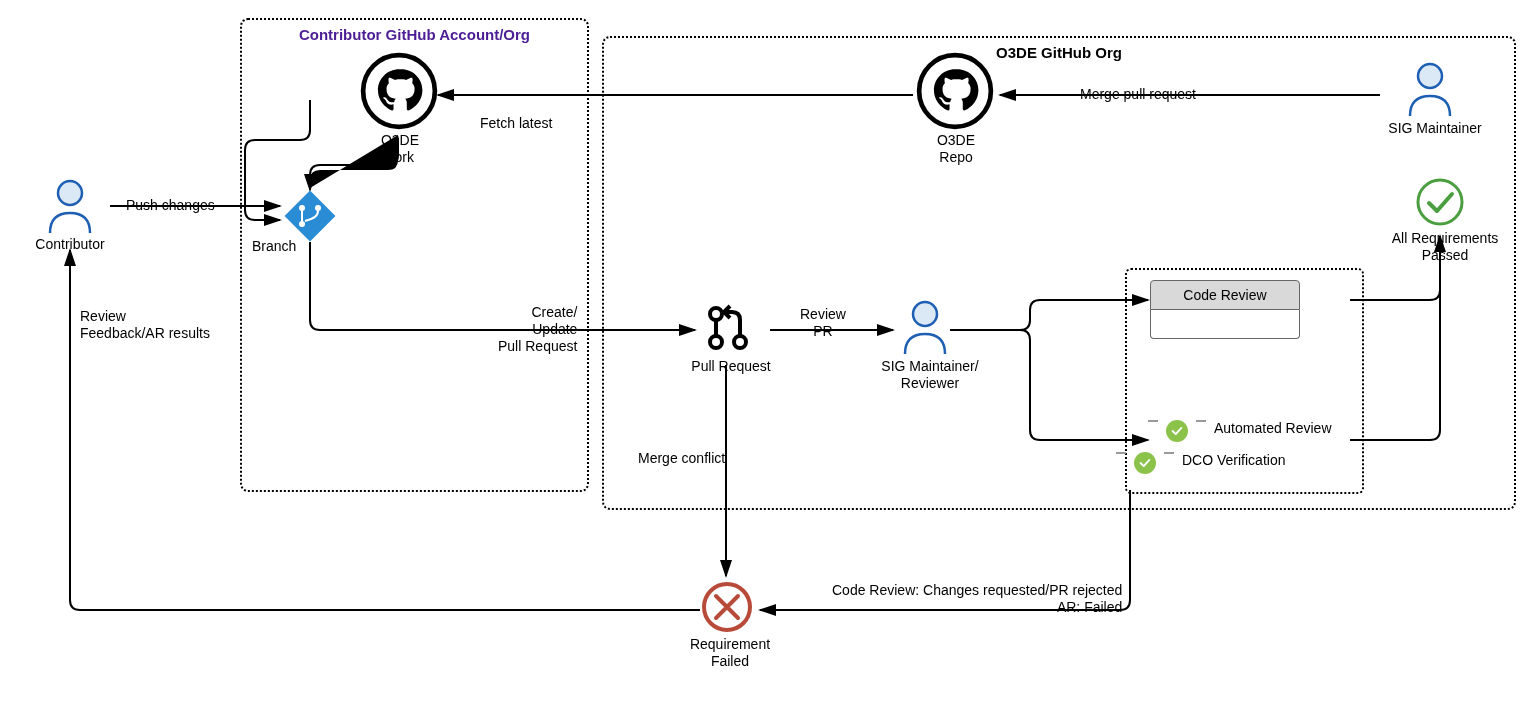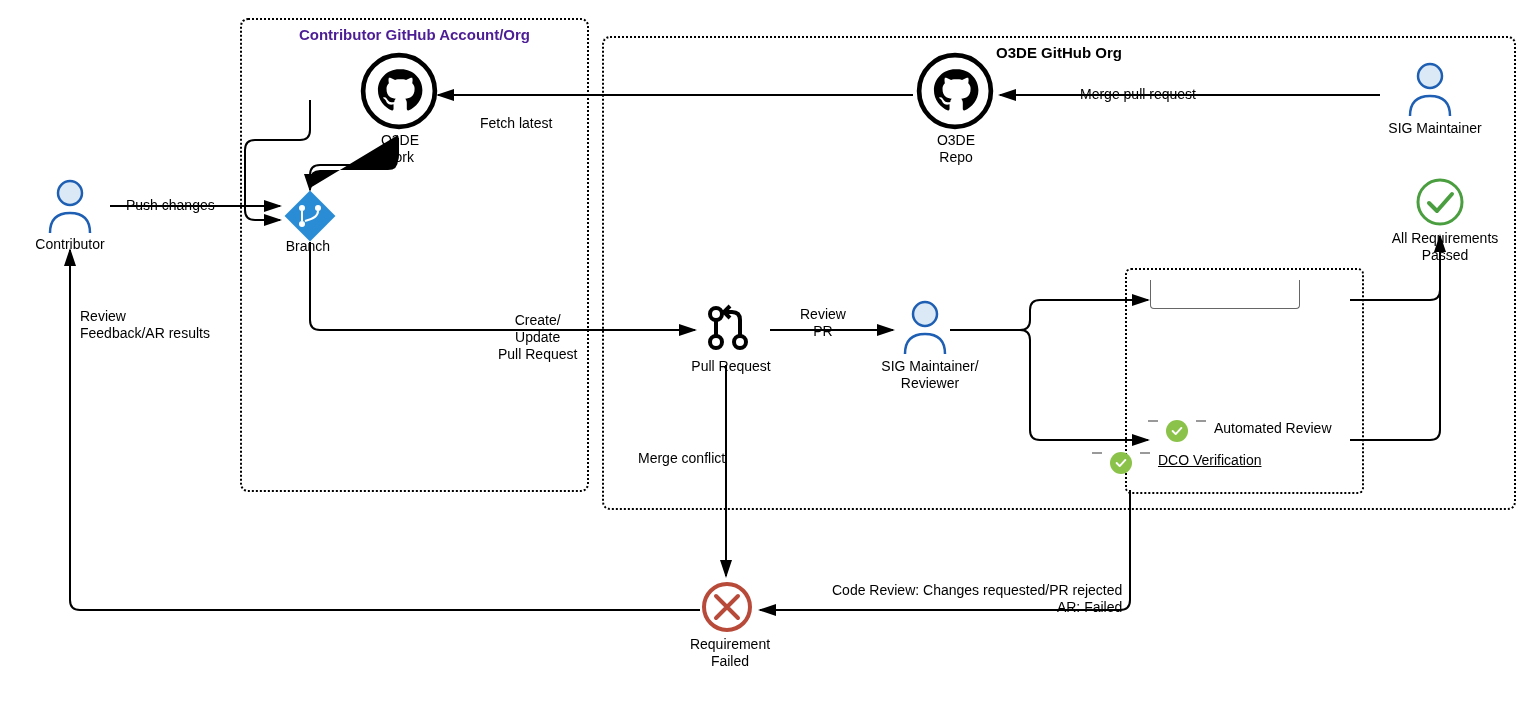--- a/index.html
+++ b/index.html
@@ -149,21 +149,21 @@
 
 <div class="node" style="left:284px; top:190px;">
   <svg width="52" height="52" viewBox="0 0 52 52">
     <rect x="8" y="8" width="36" height="36" fill="#2b8cd6" transform="rotate(45 26 26)"></rect>
     <circle cx="18" cy="18" r="3" fill="#fff"></circle>
     <circle cx="18" cy="34" r="3" fill="#fff"></circle>
     <circle cx="34" cy="18" r="3" fill="#fff"></circle>
     <path d="M18 21 L18 31 M34 21 Q34 28 21 31" stroke="#fff" stroke-width="2" fill="none"></path>
   </svg>
 </div>
-<div class="label" style="left:280px; top:238px; width:50px; text-align:right;">Branch</div>
+<div class="label" style="left:252px; top:238px; width:50px; text-align:left;">Branch</div>
 
 <div class="node" style="left:916px; top:52px;">
   <svg width="78" height="78" viewBox="0 0 100 100">
     <circle cx="50" cy="50" r="46" fill="none" stroke="#000" stroke-width="6"></circle>
     <path d="M50 22c-15 0-27 12-27 27 0 12 8 22 18 26 1 0 2-1 2-2v-6c-7 2-9-3-9-3-1-3-3-4-3-4-3-2 0-2 0-2 3 0 4 3 4 3 3 5 7 3 9 3 0-2 1-3 2-4-6-1-12-3-12-13 0-3 1-5 3-7 0-1-1-4 0-7 0 0 2-1 8 3 2-1 5-1 7-1s5 0 7 1c6-4 8-3 8-3 1 3 0 6 0 7 2 2 3 4 3 7 0 10-6 12-12 13 1 1 2 3 2 5v8c0 1 1 2 2 2 10-4 18-14 18-26 0-15-12-27-27-27z" fill="#000"></path>
   </svg>
 </div>
 <div class="label" style="left:926px; top:132px; width:60px;">O3DE
 Repo</div>
 
@@ -190,20 +190,21 @@
 <div class="node" style="left:895px; top:296px;">
   <svg width="60" height="60" viewBox="0 0 60 60">
     <circle cx="30" cy="18" r="12" fill="#dbe8f5" stroke="#1e5fb3" stroke-width="2.5"></circle>
     <path d="M 10 58 Q 10 38 30 38 Q 50 38 50 58" fill="none" stroke="#1e5fb3" stroke-width="2.5"></path>
   </svg>
 </div>
 <div class="label" style="left:870px; top:358px; width:120px;">SIG Maintainer/
 Reviewer</div>
 
 <div class="node" style="left:1150px; top:280px; width:150px;">
+  <div class="code-review-header">Code Review</div>
   <div class="code-review-body" style="height:28px;"></div>
 </div>
 
 <div class="node" style="left:1414px; top:176px;">
   <svg width="52" height="52" viewBox="0 0 52 52">
     <circle cx="26" cy="26" r="22" fill="none" stroke="#4a9e3f" stroke-width="3"></circle>
     <path d="M15 27 L23 35 L38 18" fill="none" stroke="#4a9e3f" stroke-width="4" stroke-linecap="round" stroke-linejoin="round"></path>
   </svg>
 </div>
 <div class="label" style="left:1380px; top:230px; width:130px;">All Requirements
@@ -213,21 +214,21 @@
   <div class="dash-line"></div>
   <div class="check-badge">
     <svg viewBox="0 0 16 16">
         <path d="M3 8 L6.5 11.5 L13 4.5" stroke="#fff" stroke-width="2.2" fill="none" stroke-linecap="round" stroke-linejoin="round"></path>
       </svg>
   </div>
   <div class="dash-line"></div>
   <span>Automated Review</span>
 </div>
 
-<div class="badge-row" style="left:1092px; top:452px;text-decoration:underline;">
+<div class="badge-row" style="left:1116px; top:452px;">
   <div class="dash-line"></div>
   <div class="check-badge">
     <svg viewBox="0 0 16 16">
         <path d="M3 8 L6.5 11.5 L13 4.5" stroke="#fff" stroke-width="2.2" fill="none" stroke-linecap="round" stroke-linejoin="round"></path>
       </svg>
   </div>
   <div class="dash-line"></div>
   <span>DCO Verification</span>
 </div>
 
@@ -236,21 +237,21 @@
     <circle cx="27" cy="27" r="23" fill="none" stroke="#b84a3a" stroke-width="4"></circle>
     <path d="M16 16 L38 38 M38 16 L16 38" stroke="#b84a3a" stroke-width="4" stroke-linecap="round"></path>
   </svg>
 </div>
 <div class="label" style="left:680px; top:636px; width:100px;">Requirement
 Failed</div>
 
 <div class="label" style="left:126px; top:197px;">Push changes</div>
 <div class="label" style="left:480px; top:86px;margin-top:29px;">Fetch latest</div>
 <div class="label" style="left:1080px; top:86px;">Merge pull request</div>
-<div class="label" style="left:498px; top:312px; text-align:center;">Create/
+<div class="label" style="left:498px; top:304px; text-align:right;">Create/
 Update
 Pull Request</div>
 <div class="label" style="left:800px; top:306px;">Review
 PR</div>
 <div class="label" style="left:638px; top:450px; text-align:left;">Merge conflict</div>
 <div class="label" style="left:832px; top:582px; text-align:right;">Code Review: Changes requested/PR rejected
 AR: Failed</div>
 <div class="label" style="left:80px; top:308px; text-align:left;">Review
 Feedback/AR results</div>
 

